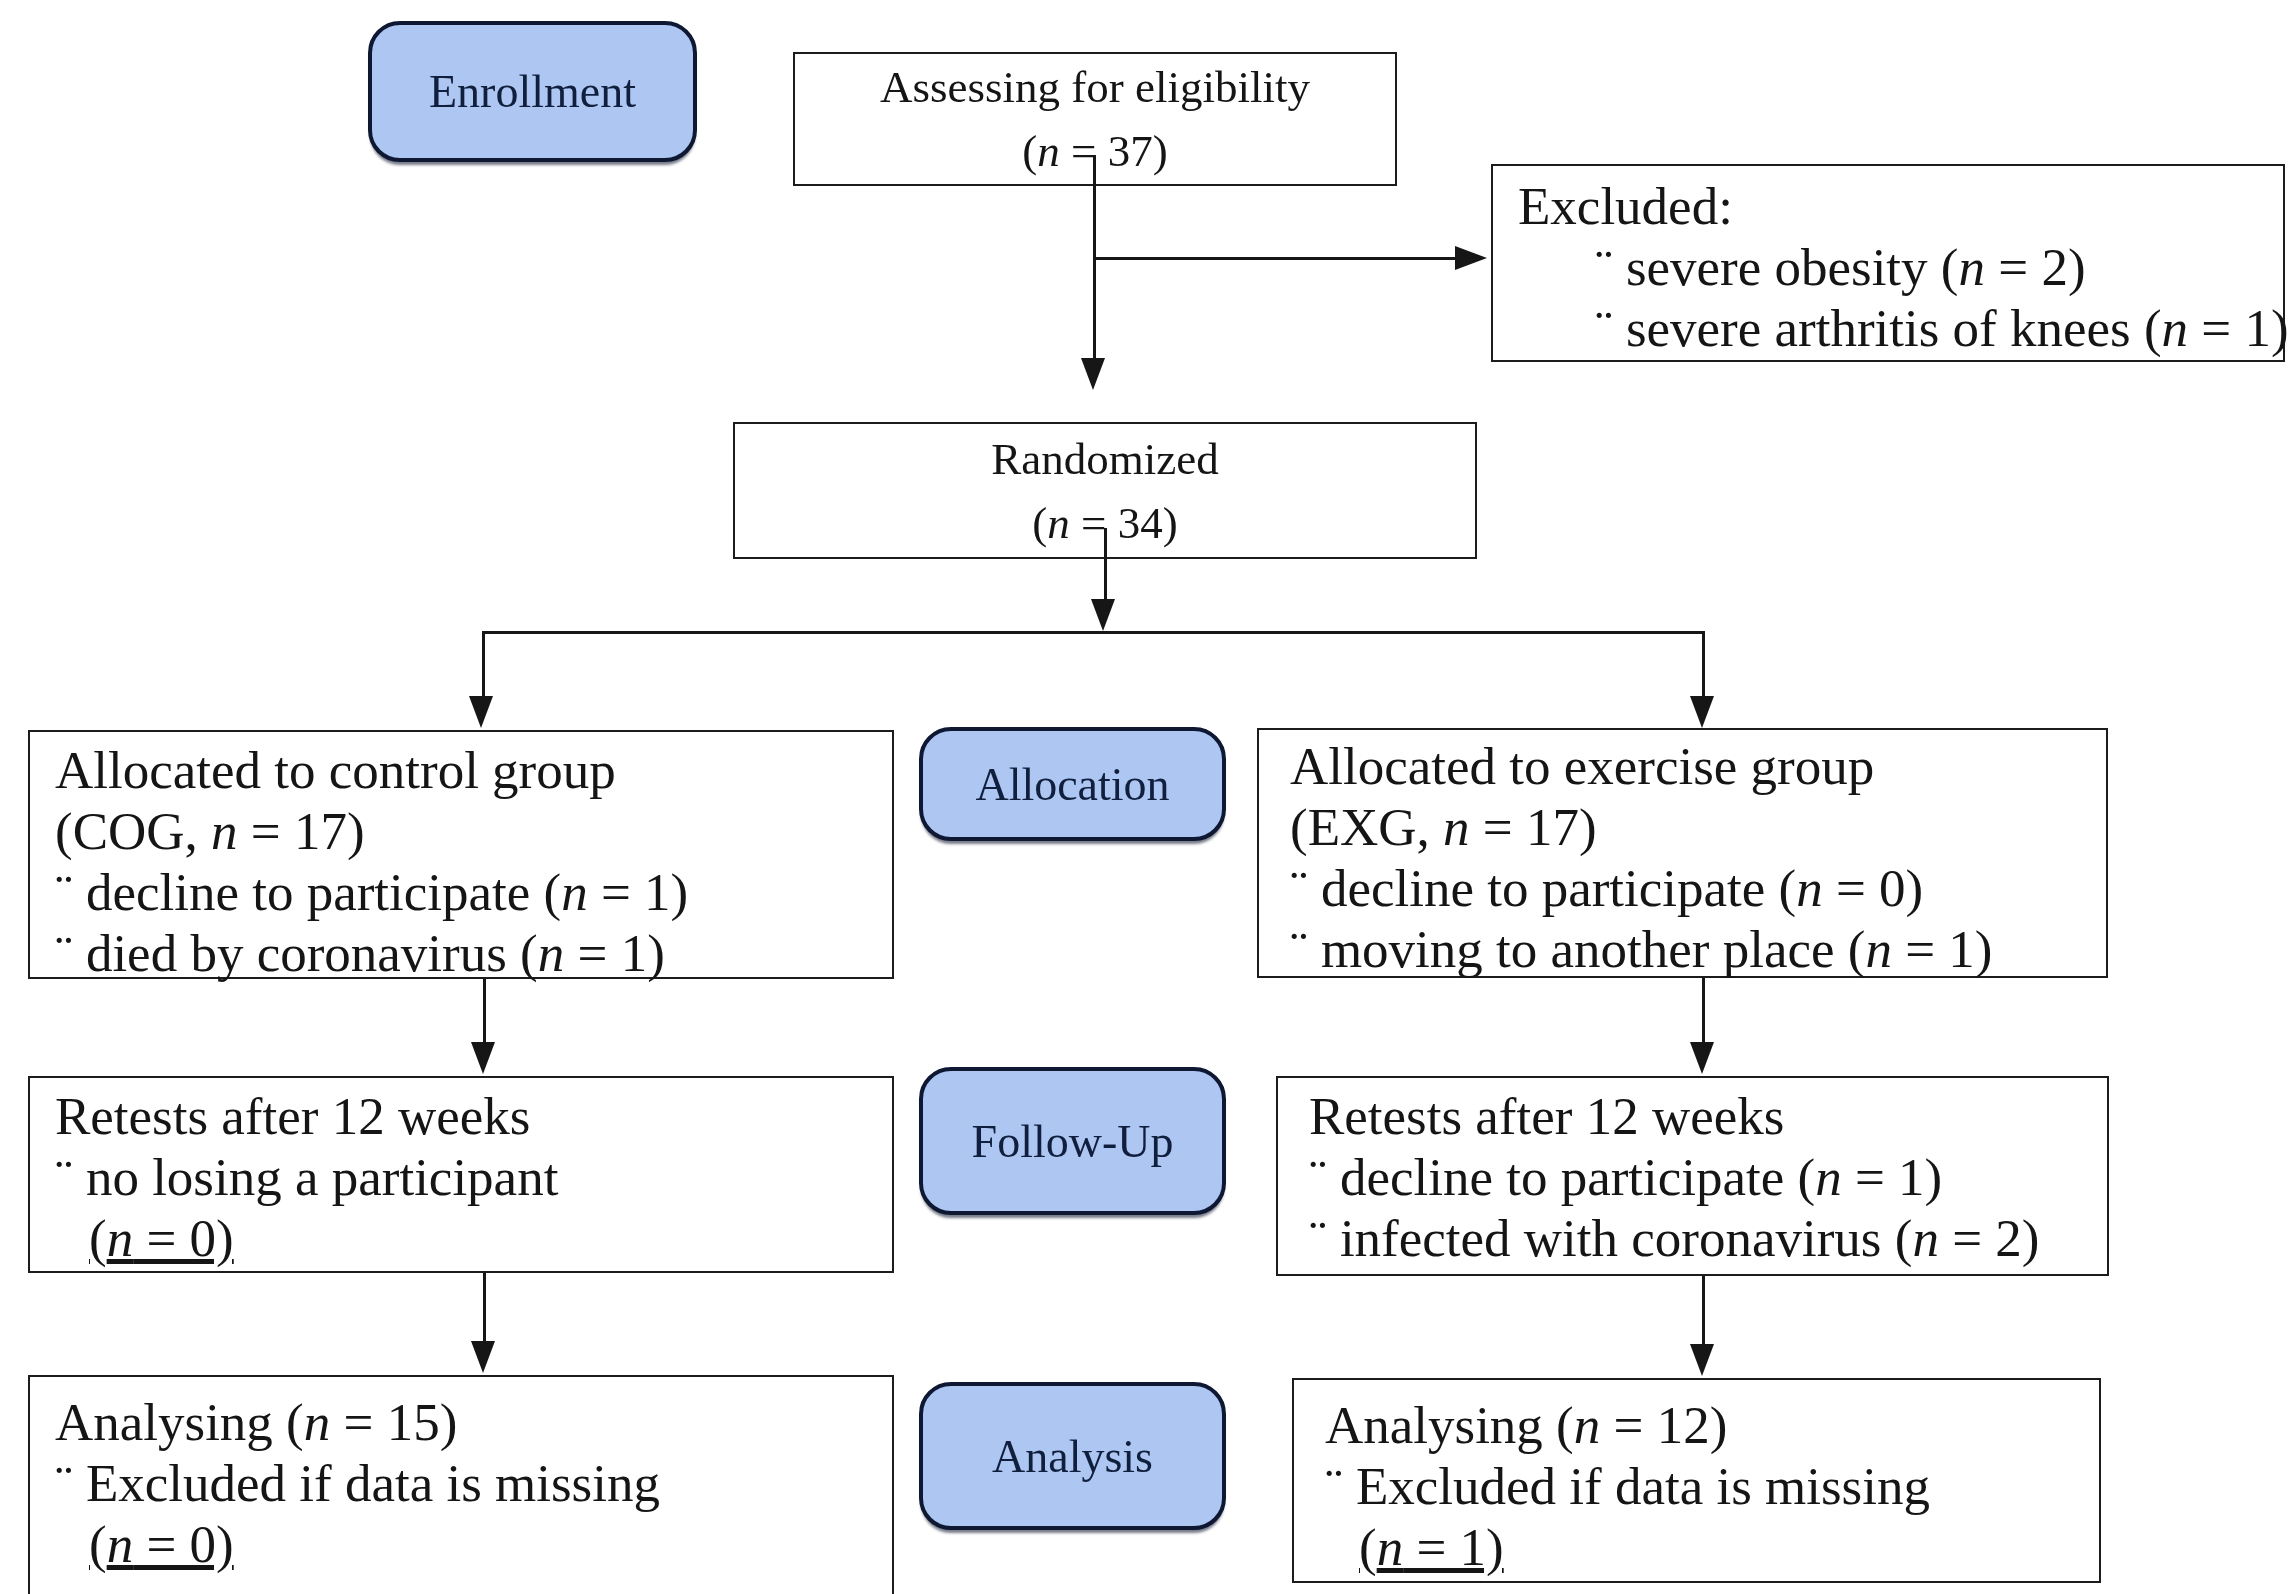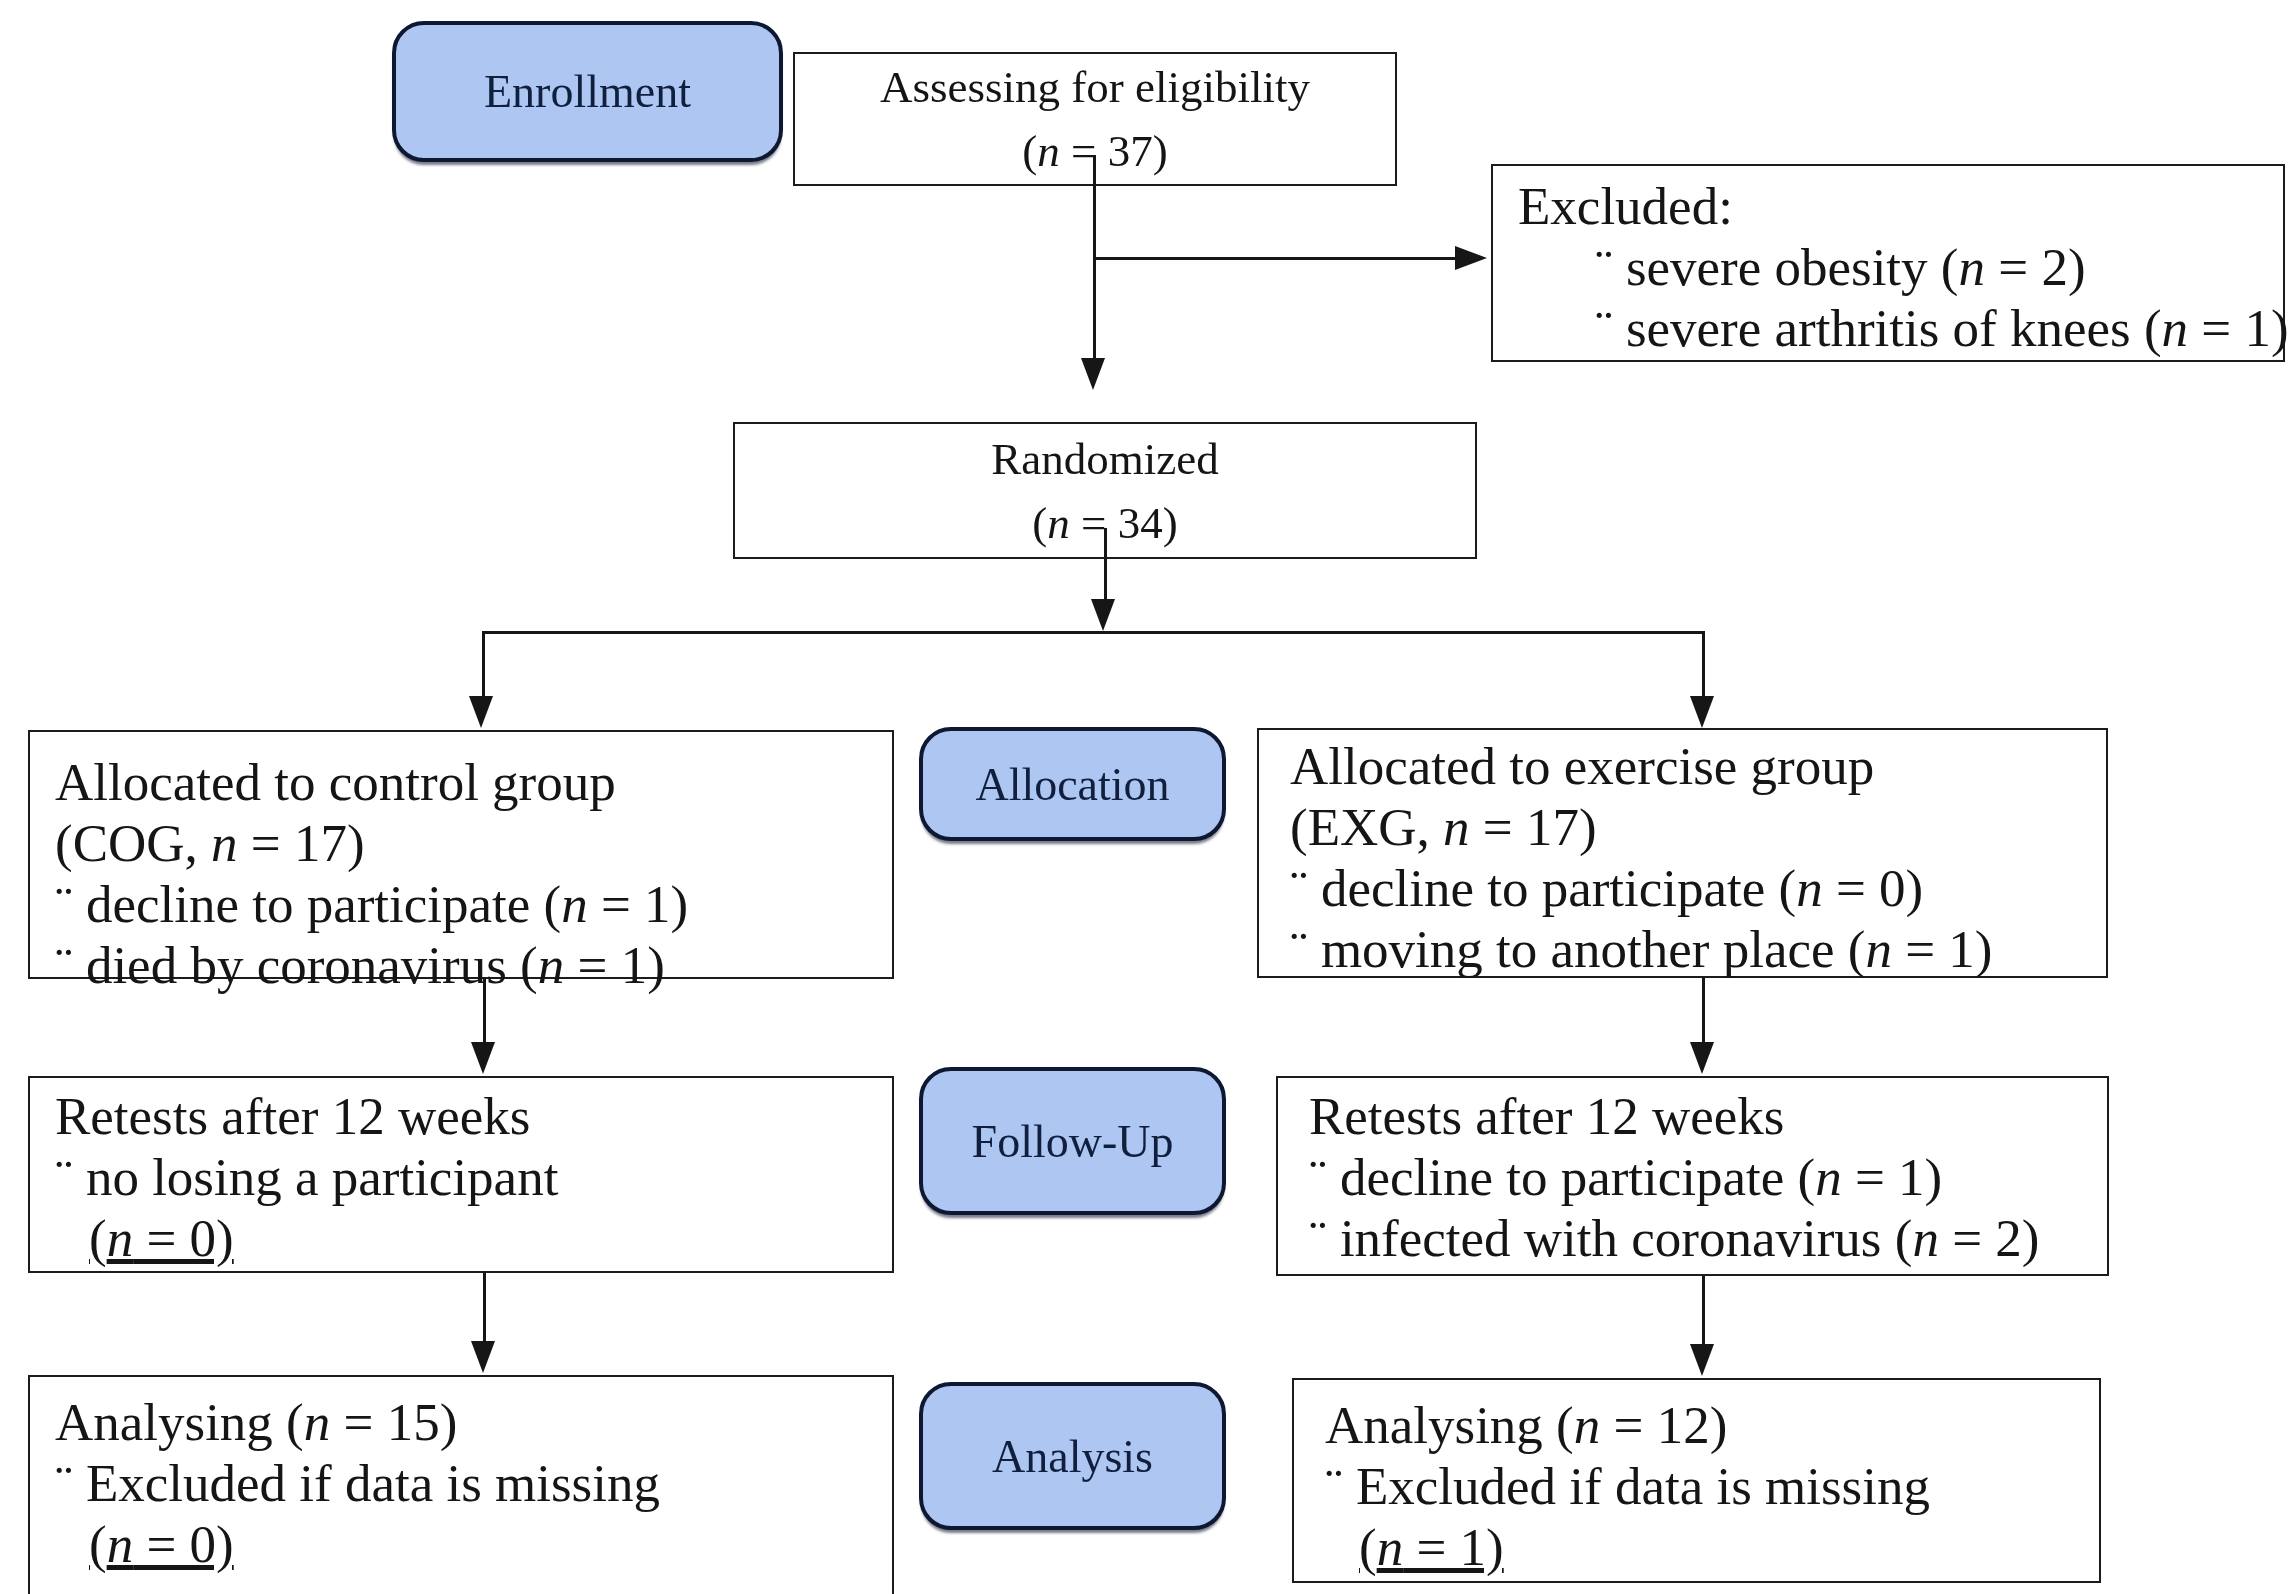--- a/index.html
+++ b/index.html
@@ -64,26 +64,26 @@
     position:absolute;width:0;height:0;
     border-top:12.6px solid transparent;
     border-bottom:12.6px solid transparent;
     border-left:32px solid var(--line);
   }
   
   .indent{margin-left:77px;}
   .indent-sm{margin-left:34px;text-decoration:underline;}
 
   
-  #enrollment {left:392px;  top:21px;   width:391px;  height:141px;}
+  #enrollment {left:368px;  top:21px;   width:329px;  height:141px;}
   #assessing  {left:793px; top:21px;   width:604px;  height:134px;}
   #excluded   {left:1491px; top:164px;  width:794px; height:198px; padding:9.8px 0 0 25px;}
   #randomized {left:733px; top:391px;  width:744px; height:137px;}
 
-  #allocLeft  {left:28px;   top:730px; width:866px; height:249px; padding:20px 0 0 25px;}
+  #allocLeft  {left:28px;   top:730px; width:866px; height:249px; padding:8px 0 0 25px;}
   #allocBlue  {left:919px; top:727px; width:307px;  height:114px;}
   #allocRight {left:1257px; top:728px; width:851px; height:250px; padding:5.6px 0 0 31px;}
 
   #fuLeft     {left:28px;   top:1076px; width:866px; height:197px; padding:8.4px 0 0 25px;}
   #fuBlue     {left:919px; top:1067px; width:307px;  height:148px;}
   #fuRight    {left:1276px; top:1076px; width:833px; height:200px; padding:8.4px 0 0 31px;}
 
   #anLeft     {left:28px;   top:1375px; width:866px; height:223px; padding:15.4px 0 0 25px;}
   #anBlue     {left:919px; top:1382px; width:307px;  height:148px;}
   #anRight    {left:1292px; top:1378px; width:809px; height:205px; padding:15.4px 0 0 31px;}

